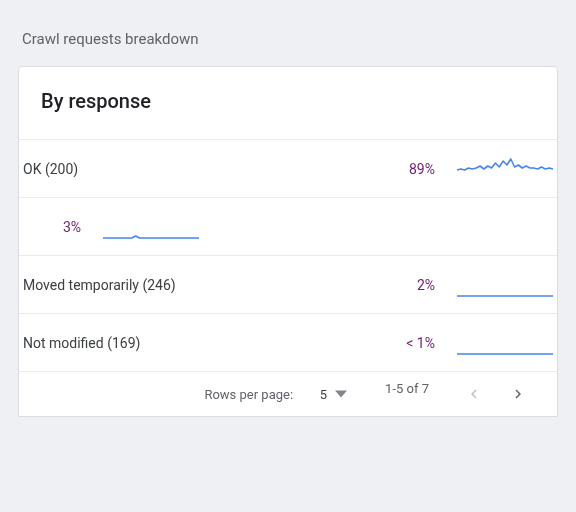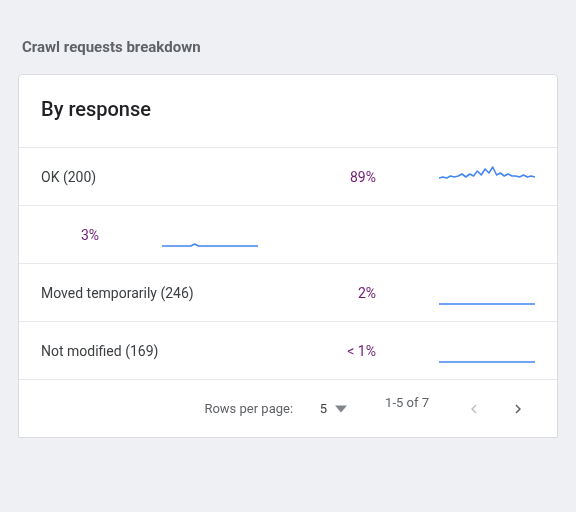--- a/index.html
+++ b/index.html
@@ -11,45 +11,44 @@
     font-family: Roboto, "Segoe UI", Arial, sans-serif;
     color: #202124;
     overflow: hidden;
   }
   .page {
     padding: 16px 18px 0 18px;
   }
   .section-title {
     font-size: 15px;
     color: #5f6368;
-    margin: 22px 0 18px 4px;
-    font-weight: 700;
+    margin: 14px 0 18px 4px;
+    font-weight: 400;
   }
   .card {
     background: #fff;
     border: 1px solid #dadce0;
     border-radius: 4px 4px 0 0;
     
   }
   .card-title {
     font-size: 20px;
     font-weight: 500;
     color: #202124;
     padding: 22px 34px 26px 22px;
   }
   .row {
     display: flex;
     align-items: center;
     height: 58px;
-    padding: 0 22px;
+    padding: 0 4px;
     border-top: 1px solid #e8eaed;
     font-size: 14px;
     color: #3c4043;
     cursor: pointer;
-    gap: 41px;
   }
   .row .label { flex: 1 1 auto; }
   .row .value {
     width: 58px;
     text-align: right;
     color: #701a75;
     font-variant-numeric: tabular-nums;
   }
   .row .spark {
     width: 96px;
@@ -60,21 +59,21 @@
   .spark-path {
     fill: none;
     stroke: #4285f4;
     stroke-width: 1.6;
     stroke-linejoin: round;
   }
   .pager {
     display: flex;
     align-items: center;
     justify-content: flex-end;
-    height: 58px;
+    height: 45px;
     padding: 0 22px;
     border-top: 1px solid #e8eaed;
     font-size: 13px;
     color: #5f6368;
     gap: 10px;
   }
   .pager-label { margin-right: 4px; }
   .page-size {
     display: inline-flex;
     align-items: center;

